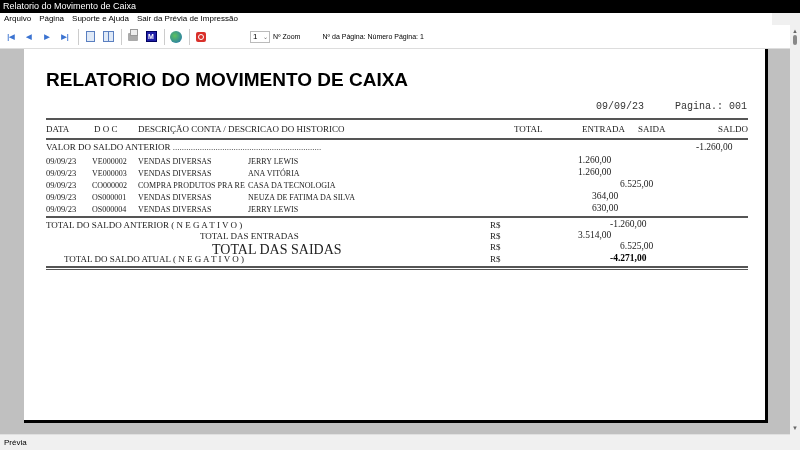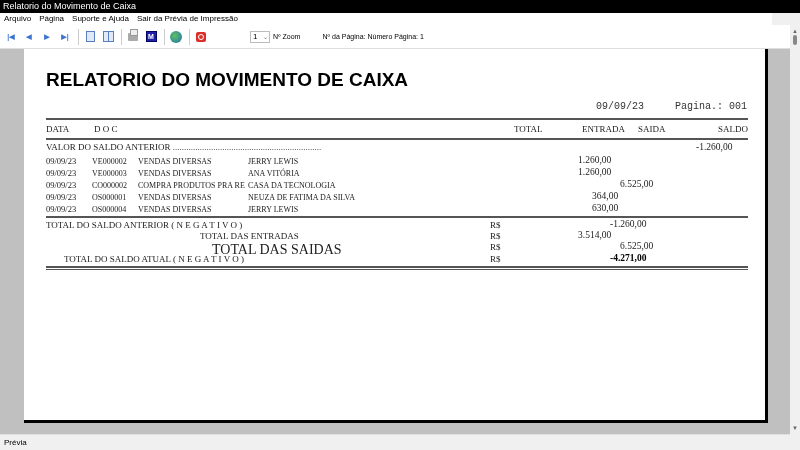--- a/index.html
+++ b/index.html
@@ -112,20 +112,21 @@
 <div class="viewport">
   <div class="page">
     <div class="r-title">RELATORIO DO MOVIMENTO DE CAIXA</div>
     <div class="r-date">09/09/23</div>
     <div class="r-pag">Pagina.: 001</div>
 
     <div class="hr thick" style="top:69px"></div>
 
     <span class="mono hdr" style="left:22px">DATA</span>
     <span class="mono hdr" style="left:70px">D O C</span>
+    <span class="mono hdr" style="left:114px">DESCRIÇÃO CONTA / DESCRICAO DO HISTORICO</span>
     <span class="mono hdr" style="left:490px">TOTAL</span>
     <span class="mono hdr" style="left:558px">ENTRADA</span>
     <span class="mono hdr" style="left:614px">SAIDA</span>
     <span class="mono hdr" style="left:694px">SALDO</span>
 
     <div class="hr thick" style="top:89px"></div>
 
     <span class="mono" style="left:22px;top:93px;font-size:9px;width:620px;overflow:hidden">VALOR DO SALDO ANTERIOR ..................................................................</span>
     <span class="mono" style="left:672px;top:93px;font-size:9.5px">-1.260,00</span>
 

